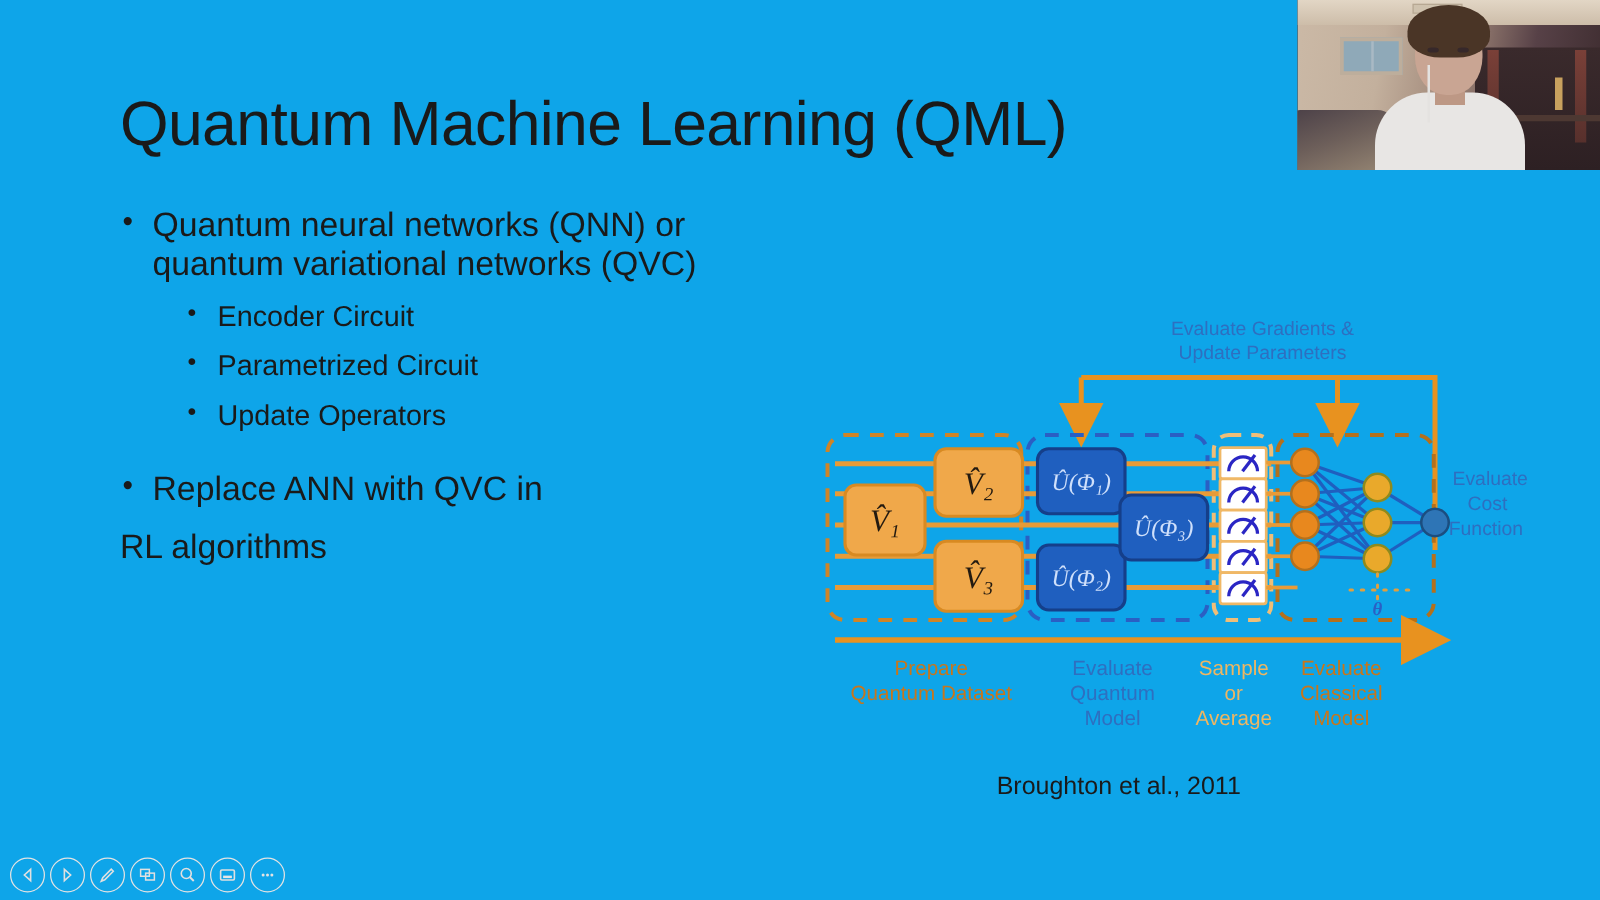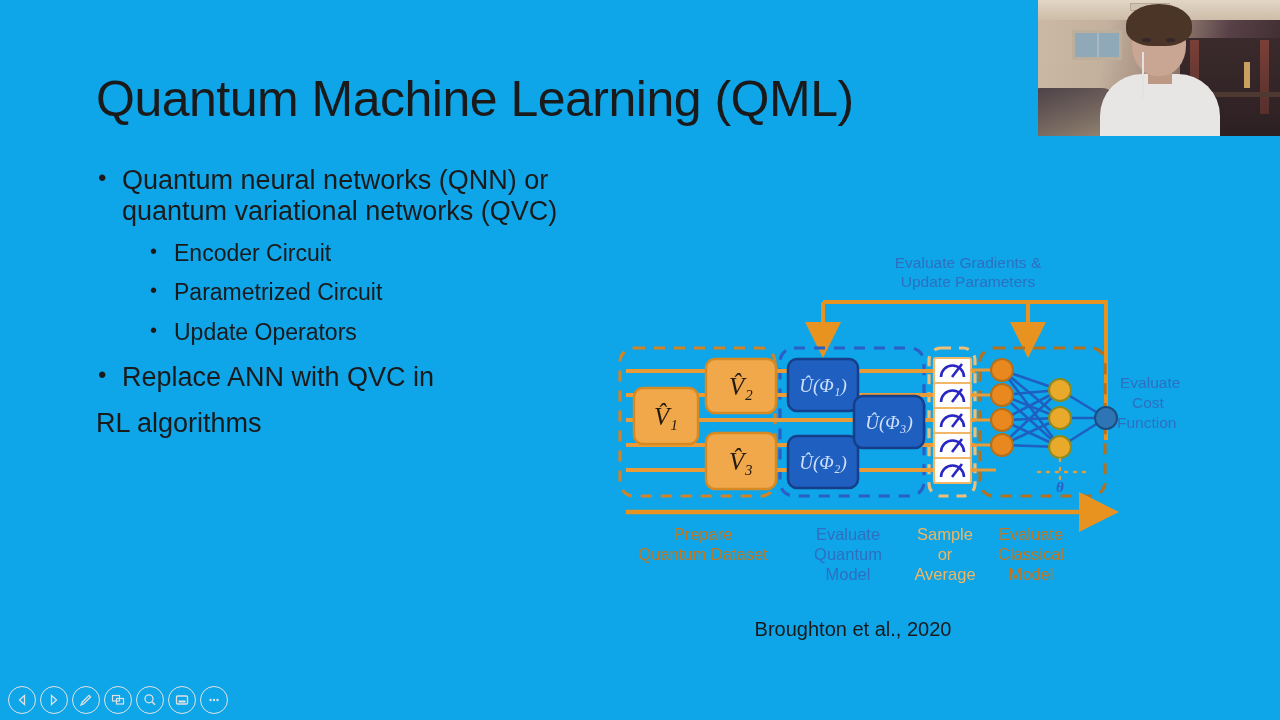--- a/index.html
+++ b/index.html
@@ -62,21 +62,21 @@
     content: "\2022";
     position: absolute;
     left: 54px; top: 0px;
     font-size: 20px;
     color: #1a1a1a;
   }
 
   
   #figure {
     position: absolute;
-    left: 598px; top: 240px;
+    left: 640px; top: 240px;
     width: 600px; height: 400px;
   }
   #figure-svg { display: block; }
   #figure-caption {
     position: absolute;
     left: 75px; top: 378px;
     width: 360px;
     text-align: center;
     font-size: 20px;
     color: #1a1a1a;
@@ -186,21 +186,21 @@
 
   <div id="slide-title">Quantum Machine Learning (QML)</div>
 
   <div id="body-text">
     <div class="b1">Quantum neural networks (QNN) or quantum variational networks (QVC)</div>
     <div class="sublist">
       <div class="b2">Encoder Circuit</div>
       <div class="b2">Parametrized Circuit</div>
       <div class="b2">Update Operators</div>
     </div>
-    <div class="b1" style="margin-top:10px;">Replace ANN with QVC in</div>
+    <div class="b1" style="margin-top:24px;">Replace ANN with QVC in</div>
     <div class="b1 nobullet" style="margin-top:14px;">RL algorithms</div>
   </div>
 
   <div id="figure">
     <svg id="figure-svg" width="600" height="400" viewBox="0 0 600 400" xmlns="http://www.w3.org/2000/svg">
       <defs>
         <marker id="arrOrange" markerWidth="9" markerHeight="9" refX="1" refY="4.5" orient="auto">
           <path d="M0,0 L9,4.5 L0,9 Z" fill="#E8921F"></path>
         </marker>
         <marker id="arrOrangeDown" markerWidth="9" markerHeight="9" refX="1" refY="4.5" orient="auto">
@@ -355,21 +355,21 @@
         <text x="347" y="300" text-anchor="middle" fill="#EFB661">Sample</text>
         <text x="347" y="320" text-anchor="middle" fill="#EFB661">or</text>
         <text x="347" y="340" text-anchor="middle" fill="#EFB661">Average</text>
 
         <text x="433" y="300" text-anchor="middle" fill="#C8761B">Evaluate</text>
         <text x="433" y="320" text-anchor="middle" fill="#C8761B">Classical</text>
         <text x="433" y="340" text-anchor="middle" fill="#C8761B">Model</text>
       </g>
     </svg>
 
-    <div id="figure-caption">Broughton et al., 2020</div>
+    <div id="figure-caption">Broughton et al., 2011</div>
   </div>
 
   <div id="webcam">
     <div class="wc-wall"></div>
     <div class="wc-ceiling"></div>
     <div class="wc-vent"></div>
     <div class="wc-window"></div>
     <div class="wc-shelf"></div>
     <div class="wc-post1"></div>
     <div class="wc-post2"></div>

